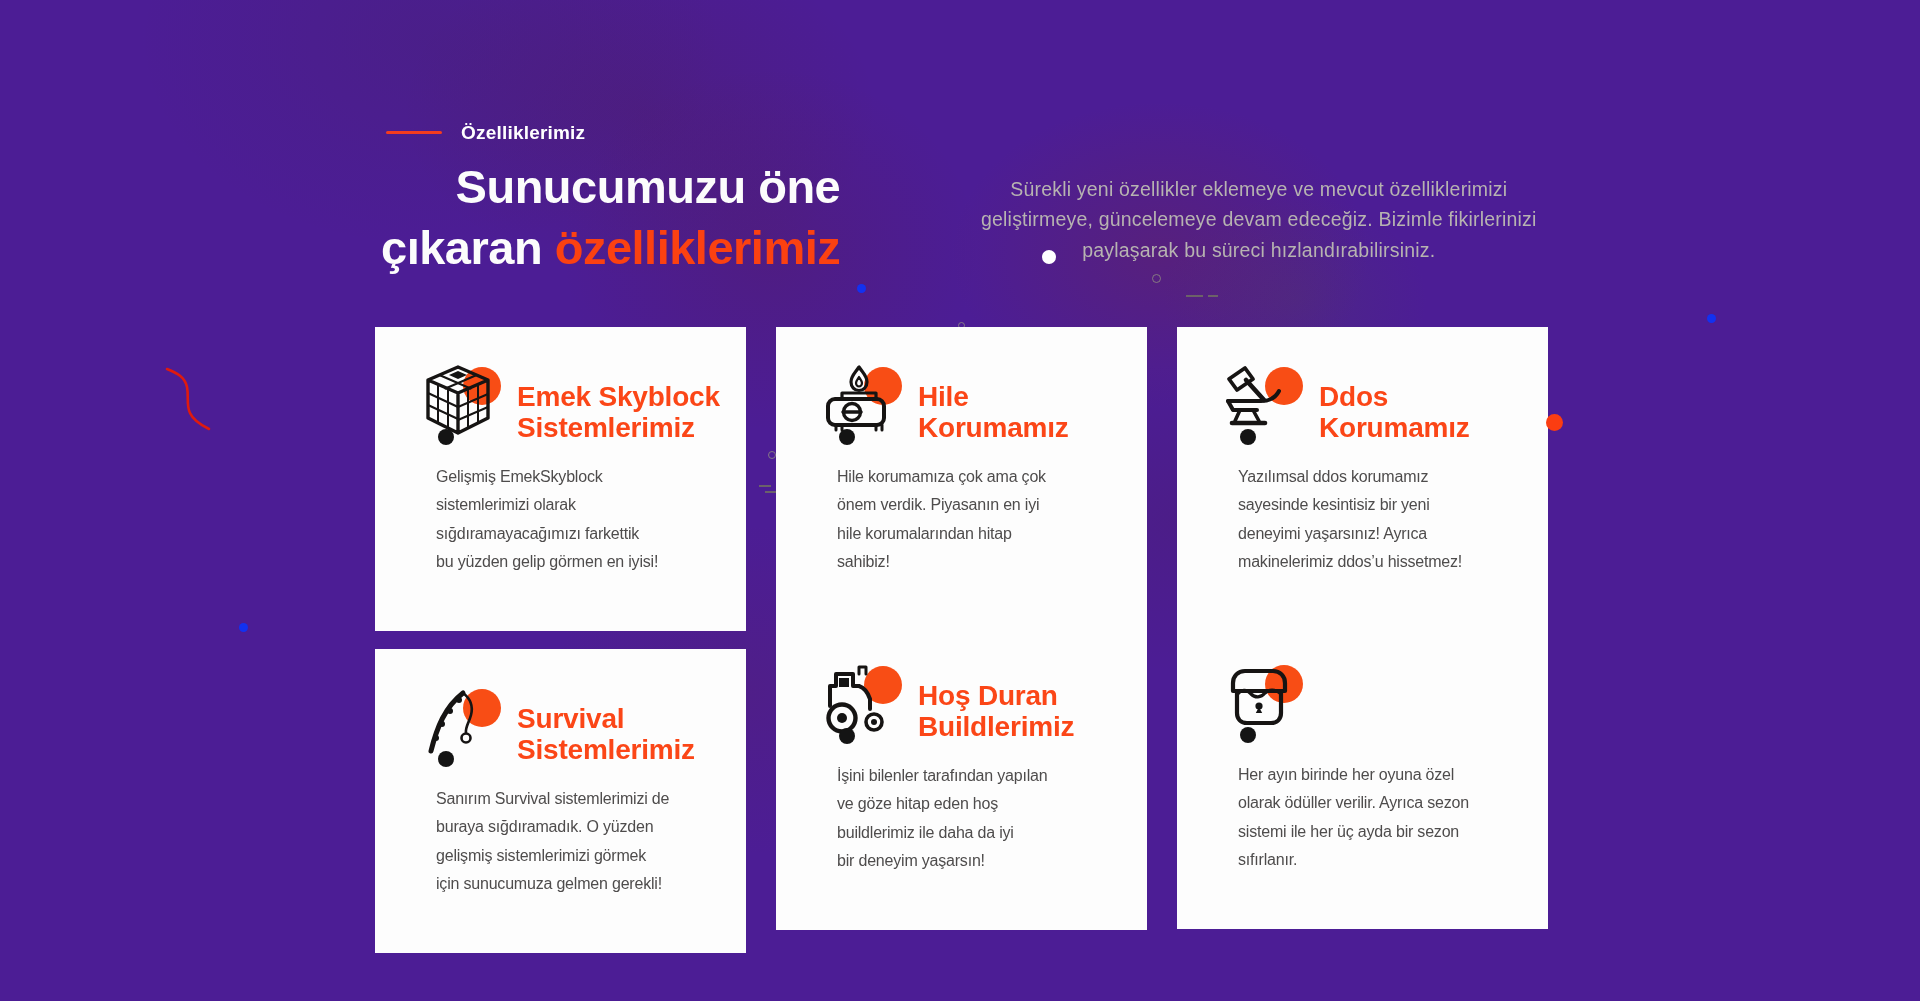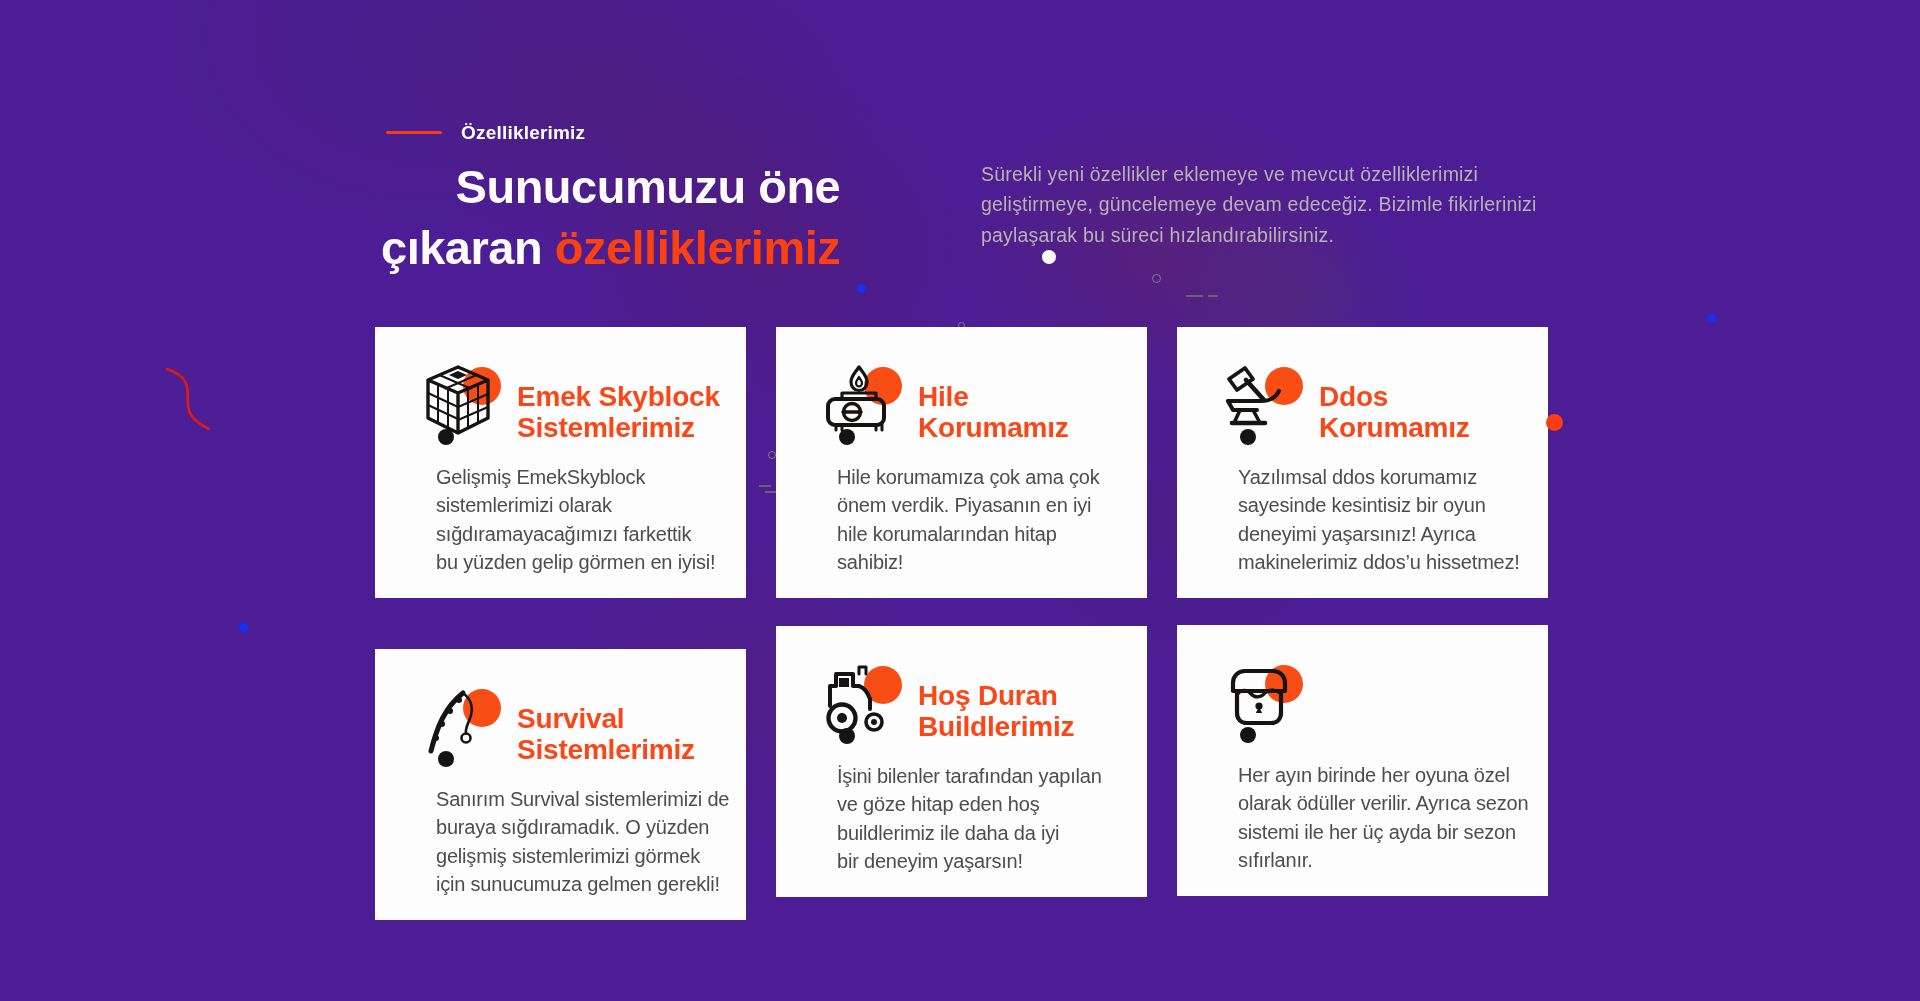--- a/index.html
+++ b/index.html
@@ -25,35 +25,35 @@
   .dash { height:2px; background:#6f6965; opacity:.9; }
 
   .eyebrow-line { position:absolute; left:386px; top:131px; width:56px; height:3px;
     background:#f43c1e; border-radius:2px; z-index:2; }
   .eyebrow { position:absolute; left:461px; top:120px; font-size:19px; line-height:26px;
     font-weight:700; color:#ffffff; z-index:2; letter-spacing:.2px; }
   .heading { position:absolute; left:381px; top:156px; font-size:47px; line-height:61px;
     font-weight:800; color:#fcfcfc; letter-spacing:-0.5px; z-index:2; }
   .heading .line { display:block;text-align:right; }
   .heading .accent { color:#fb4111; }
-  .intro { position:absolute; left:981px; top:159px; font-size:19.5px; line-height:30.4px;
-    color:#b7b3b1; z-index:2; letter-spacing:.2px; }
+  .intro { position:absolute; left:981px; top:174px; font-size:19.5px; line-height:30.4px;
+    color:#b7b3b1; z-index:2; letter-spacing:.2px;text-align:center; }
   .intro span { display:block; }
 
-  .card { position:absolute; width:371px; height:271px; background:#fdfdfd; z-index:2; }
+  .card { position:absolute; width:371px; height:304px; background:#fdfdfd; z-index:2; }
   .icon-wrap { position:absolute; left:46px; top:36px; width:74px; height:86px; }
   .icon-bg { position:absolute; left:42px; top:4px; width:38px; height:38px;
     border-radius:50%; background:#f84d15; }
   .icon-svg { position:absolute; left:0; top:0; }
   .icon-blob { position:absolute; left:17px; top:66px; width:16px; height:16px;
     border-radius:50%; background:#141414; }
   .card-title { position:absolute; left:142px; top:54px; font-size:28px; line-height:31px;
     font-weight:800; color:#fb4617; letter-spacing:-0.2px; }
   .card-title span { display:block; }
-  .card-text { position:absolute; left:61px; top:136px; font-size:20px; line-height:28.4px;
+  .card-text { position:absolute; left:61px; top:136px; font-size:16px; line-height:28.4px;
     color:#4e4c4c; letter-spacing:-0.2px; }
   .card-text span { display:block; }
   svg .s { fill:none; stroke:#161413; stroke-linecap:round; stroke-linejoin:round; }
 </style>
 </head>
 <body>
 
 <div class="stage">
   <div class="bg-glows"></div>
 
@@ -149,21 +149,21 @@
         <path class="s" stroke-width="4.6" d="M9,60 L42,60"></path>
       </svg>
       <span class="icon-blob"></span>
     </div>
     <h3 class="card-title">
       <span>Ddos</span>
         <span>Korumamız</span>
     </h3>
     <p class="card-text">
       <span>Yazılımsal ddos korumamız</span>
-        <span>sayesinde kesintisiz bir oyun</span>
+        <span>sayesinde kesintisiz bir yeni</span>
       <span>deneyimi yaşarsınız! Ayrıca</span>
         <span>makinelerimiz ddos’u hissetmez!</span>
     </p>
   </div>
 
   <div class="card" style="left:375px;top:649px">
     <div class="icon-wrap">
       <span class="icon-bg"></span>
       <svg class="icon-svg" width="74" height="86" viewBox="0 0 74 86">
         <path class="s" stroke-width="5" d="M10,66 C16,42 24,22 42,8"></path>

